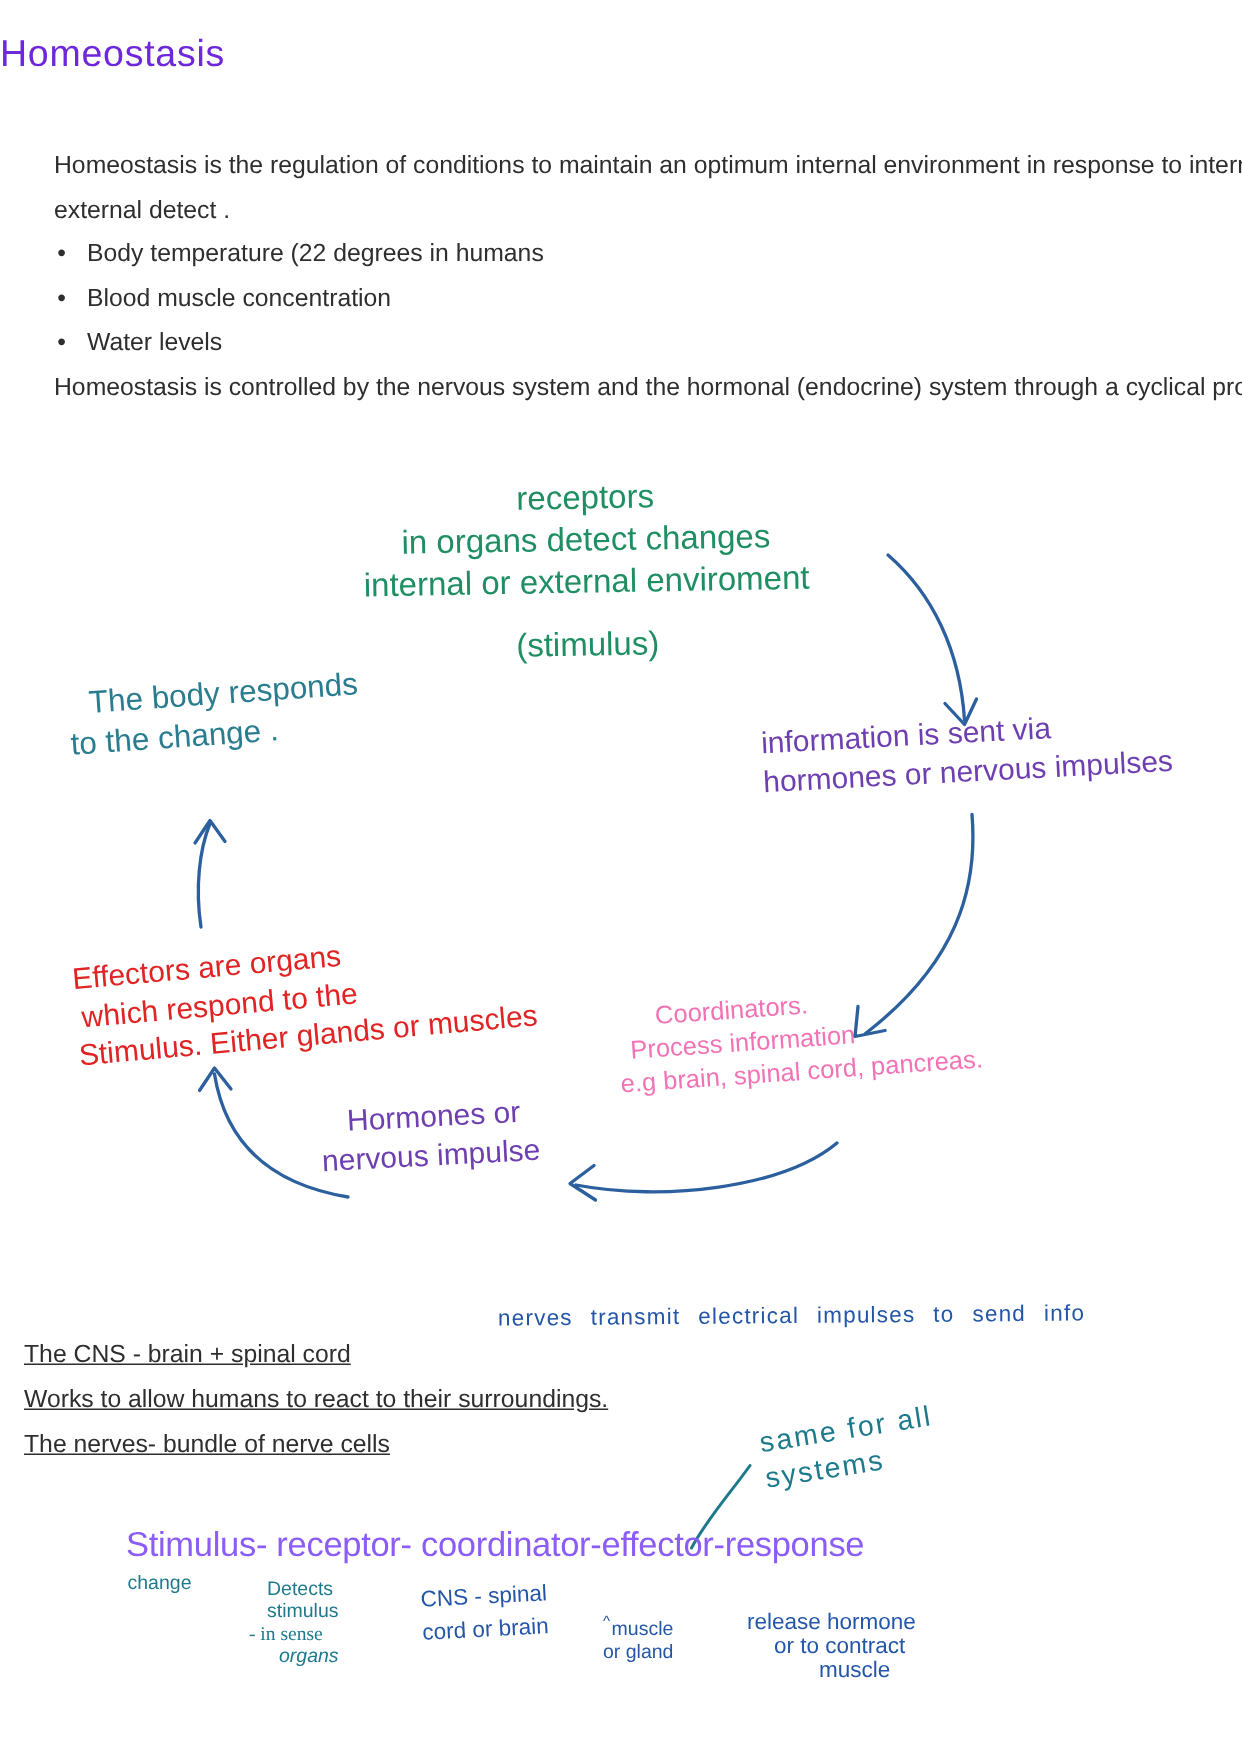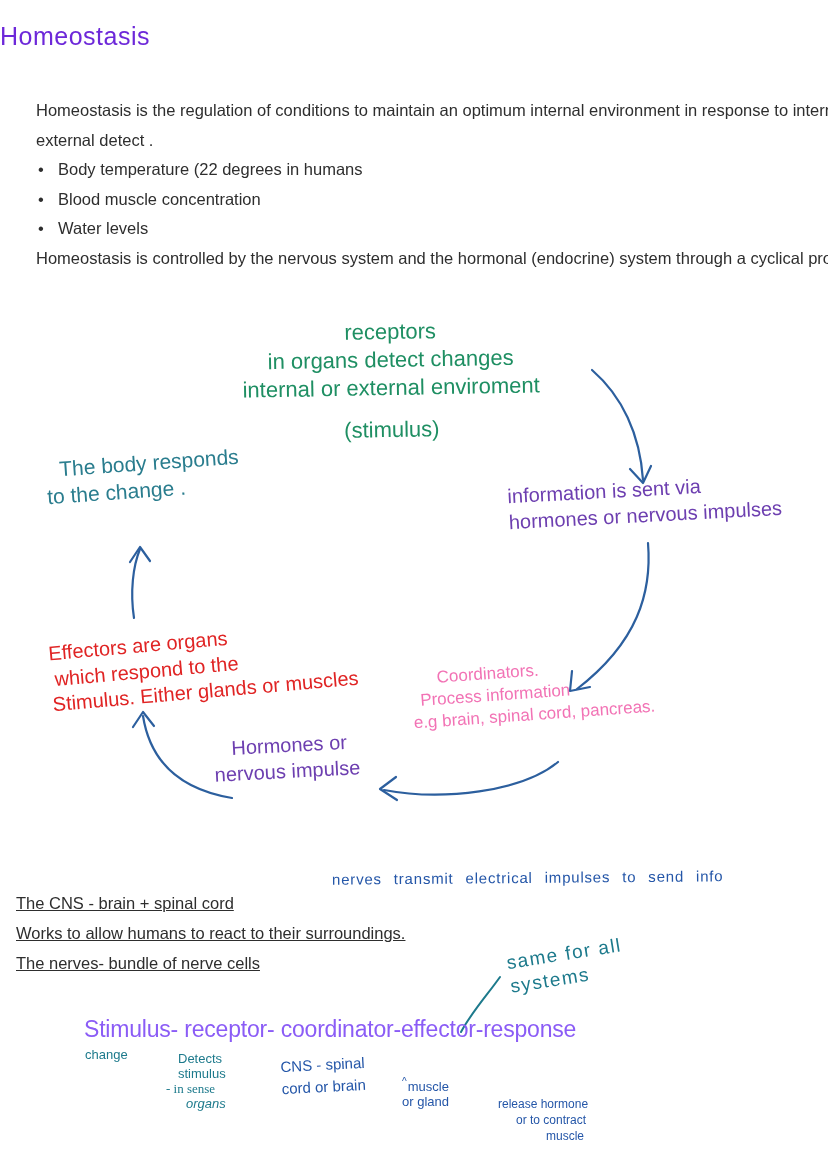--- a/index.html
+++ b/index.html
@@ -45,21 +45,21 @@
   
   .ann{color:var(--c-blue);font-size:13px;line-height:15px;}
   .ann div{white-space:nowrap;}
   .ann-change{left:85px;top:1047px;color:var(--c-tealnote);}
   .ann-receptor{left:178px;top:1051px;color:var(--c-tealnote);}
   .ann-receptor .l3{margin-left:-12px;font-family:Liberation Serif, serif;}
   .ann-receptor .l4{margin-left:8px;font-style:italic;}
   .ann-coordinator{left:281px;top:1054px;font-size:15px;line-height:22px;transform:rotate(-3deg);}
   .ann-effector{left:402px;top:1050px;font-size:13px;margin-top:24px;}
   .ann-effector .caret{font-size:10px;vertical-align:6px;margin-right:1px;}
-  .ann-response{left:498px;top:1096px;font-size:12px;line-height:16px;}
+  .ann-response{left:498px;top:1074px;font-size:15px;line-height:16px;}
   .ann-response .l2{margin-left:18px;}
   .ann-response .l3{margin-left:48px;}
   svg.arrows{left:0;top:0;pointer-events:none;}
   svg.arrows path{fill:none;stroke:var(--c-arrow);stroke-width:2.2;stroke-linecap:round;stroke-linejoin:round;}
   svg.arrows path.teal{stroke:var(--c-tealnote);stroke-width:2;}
 </style>
 </head>
 <body>
 
 <div class="abs page-title">Homeostasis</div>

